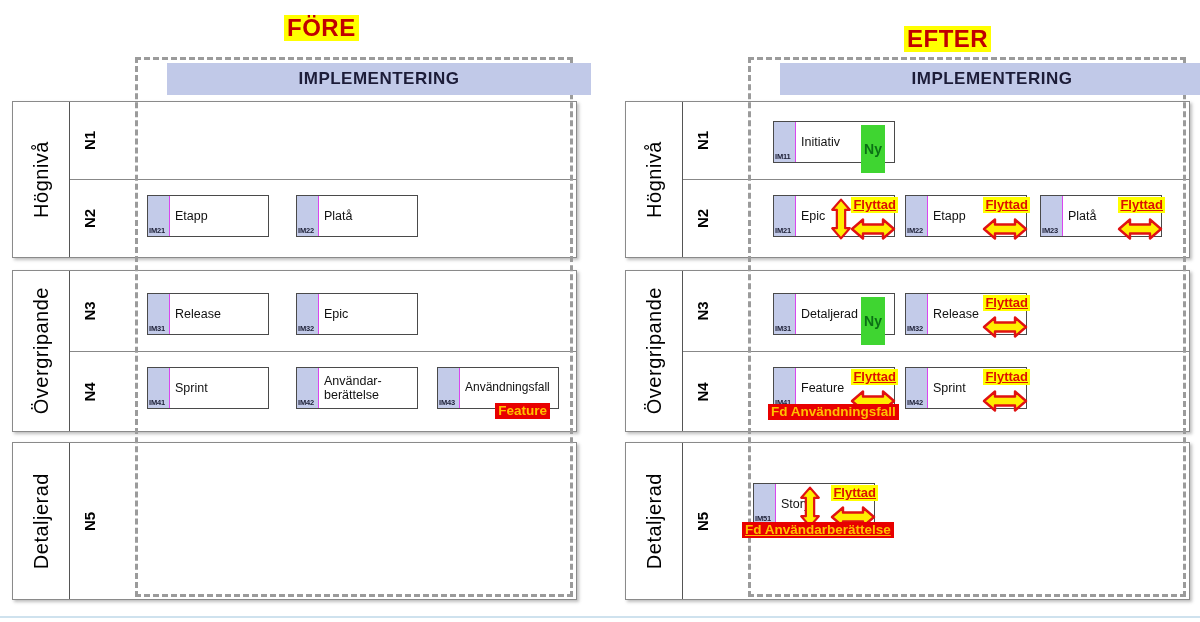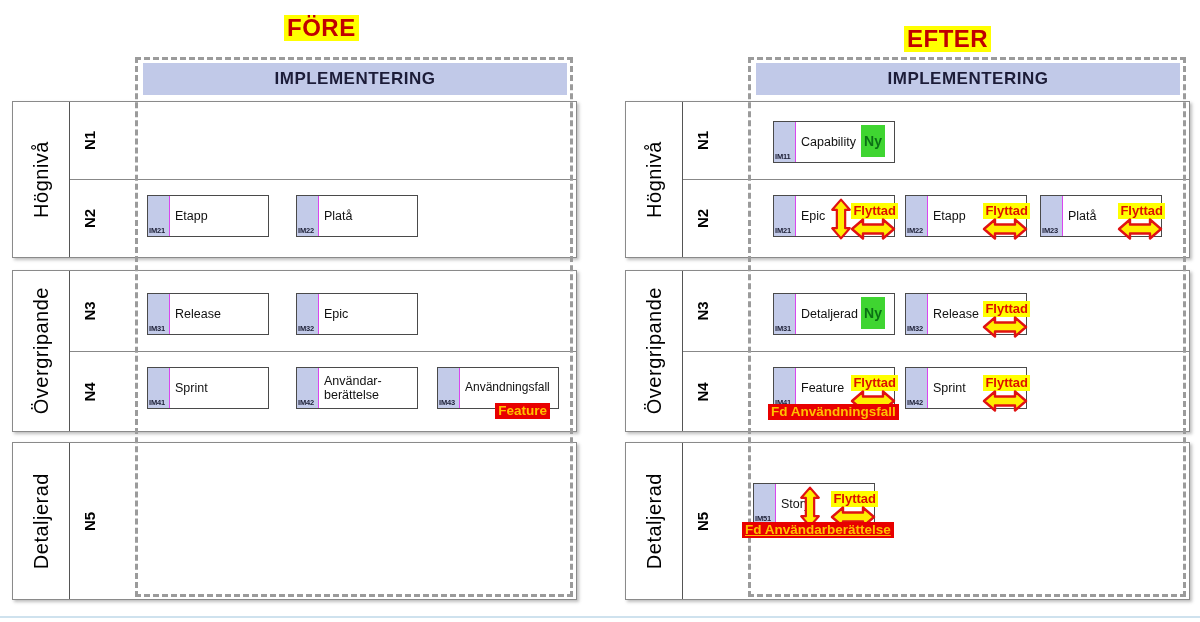--- a/index.html
+++ b/index.html
@@ -20,32 +20,32 @@
   .glabel{writing-mode:vertical-rl;transform:rotate(180deg);font-size:20px;color:#000;letter-spacing:.5px;white-space:nowrap;}
   .rows{flex:1;display:flex;flex-direction:column;}
   .row{flex:1;position:relative;}
   .row + .row{border-top:1px solid #888;}
   .nlabel{position:absolute;left:0;top:0;bottom:0;width:38px;display:flex;align-items:center;justify-content:center;
           writing-mode:vertical-rl;transform:rotate(180deg);font-weight:bold;font-size:15px;color:#000;}
   
   .dashed{position:absolute;top:57px;width:438px;height:540px;border:3px dashed #9b9b9b;
           box-sizing:border-box;z-index:3;pointer-events:none;}
   .header-band{position:absolute;top:63px;width:424px;height:32px;background:var(--header-band);
-               display:flex;align-items:center;justify-content:center;z-index:4;}
+               display:flex;align-items:center;justify-content:center;z-index:4;margin-left:24px;}
   .header-band span{font-weight:bold;font-size:17px;color:#1c1c38;letter-spacing:.5px;}
   
   .box{position:absolute;width:122px;height:42px;background:#fff;border:1px solid #4a4a4a;z-index:5;box-sizing:border-box;}
   .tab{position:absolute;left:0;top:0;bottom:0;width:21px;background:var(--tab);border-right:1px solid #d946ef;}
   .tab-id{position:absolute;left:1px;bottom:1px;font-size:7.5px;font-weight:600;color:#20233a;letter-spacing:-.2px;}
   .box-label{position:absolute;left:27px;top:50%;transform:translateY(-50%);font-size:12.5px;
              line-height:1.15;white-space:pre-line;color:#111;}
   .ny{position:absolute;top:3px;right:9px;background:var(--new-badge-bg);color:var(--new-badge-text);
-      font-weight:bold;font-size:14px;padding:8px 3px;line-height:1.15;z-index:3;}
-  .flyttad{position:absolute;top:7px;right:-4px;background:var(--moved-bg);color:var(--moved-text);
-           font-weight:bold;font-size:13px;padding:0 2px;line-height:1.25;z-index:4;}
+      font-weight:bold;font-size:14px;padding:16px 3px;line-height:1.15;z-index:3;}
+  .flyttad{position:absolute;top:1px;right:-4px;background:var(--moved-bg);color:var(--moved-text);
+           font-weight:bold;font-size:13px;padding:0 2px;line-height:1.25;z-index:4;text-decoration:underline;}
   .arrow-h{position:absolute;top:20px;right:-2px;width:46px;height:26px;z-index:4;}
   .arrow-v{position:absolute;left:55px;top:0;width:24px;height:46px;z-index:4;}
   .arrow-v.story{left:44px;}
   .arrow-h path,.arrow-v path{fill:var(--arrow-fill);stroke:var(--arrow-stroke);stroke-width:2.4;stroke-linejoin:round;}
   .fd-tag{position:absolute;background:var(--tag-bg);color:var(--tag-text);font-weight:bold;font-size:13.5px;
           padding:0 3px;white-space:nowrap;line-height:1.2;z-index:6;}
   .tag-br{right:8px;bottom:-11px;}
   .tag-bl{left:-6px;bottom:-12px;}
   .tag-bc{left:-12px;bottom:-14px;text-decoration:underline;}
   .bottom-rule{position:absolute;left:0;right:0;top:616px;height:2px;background:#cfe2ee;z-index:0;}
@@ -184,21 +184,21 @@
 
   <div class="dashed" style="left:748px;"></div>
   <div class="header-band" style="left:756px;">
     <span>IMPLEMENTERING</span>
   </div>
 
   <div class="box" style="left:773px;top:121px;">
     <span class="tab">
         <span class="tab-id">IM11</span>
       </span>
-    <span class="box-label">Capability</span>
+    <span class="box-label">Initiativ</span>
     <span class="ny">Ny</span>
   </div>
 
   <div class="box" style="left:773px;top:195px;">
     <span class="tab">
         <span class="tab-id">IM21</span>
       </span>
     <span class="box-label">Epic</span>
     <svg class="arrow-v" viewBox="0 0 26 46">
         <path d="M13 2 L22.5 13 L17.5 13 L17.5 33 L22.5 33 L13 44 L3.5 33 L8.5 33 L8.5 13 L3.5 13 Z"></path>

